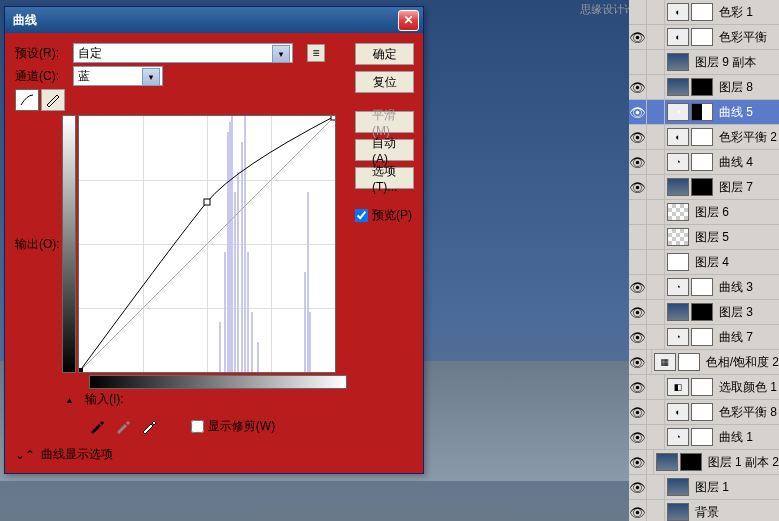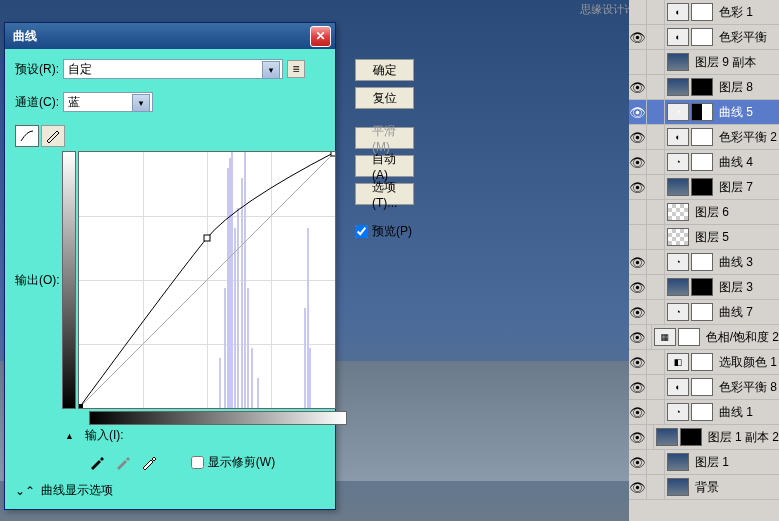--- a/index.html
+++ b/index.html
@@ -7,30 +7,30 @@
 
 .bg-pool { position: absolute; left: 0; top: 0; width: 640px; height: 521px; background: linear-gradient(180deg, #2a4a7a 0%, #3a5a8a 30%, #4a6a9a 60%, #6a7a8a 100%); }
 .pool-edge { position: absolute; left: 0; bottom: 40px; width: 640px; height: 120px; background: linear-gradient(180deg, #6a7a8a, #8a9aaa); }
 .person { position: absolute; left: 220px; bottom: 30px; width: 90px; height: 110px; }
 .person-head { width: 30px; height: 30px; background: #3a3a3a; border-radius: 50%; margin: 0 auto; }
 .person-body { width: 60px; height: 50px; background: #d84a5a; margin: 0 auto; border-radius: 10px; }
 
 .watermark-top { position: absolute; top: 2px; right: 10px; color: #999; font-size: 11px; }
 
 
-.dialog { position: absolute; left: 4px; top: 22px; width: 332px; background: #5eead4; border: 1px solid #0a246a; box-shadow: 2px 2px 6px rgba(0,0,0,.3); }
+.dialog { position: absolute; left: 4px; top: 6px; width: 420px; background: #b91c1c; border: 1px solid #0a246a; box-shadow: 2px 2px 6px rgba(0,0,0,.3); }
 .titlebar { height: 26px; background: linear-gradient(180deg, #3a6ea5, #2a5a95, #1a4a85); display: flex; align-items: center; padding: 0 4px; }
 .titlebar-text { color: #fff; font-weight: bold; flex: 1; padding-left: 4px; }
 .close-btn { width: 21px; height: 21px; background: linear-gradient(180deg, #f5a0a0, #e04040, #c02020); border: 1px solid #fff; border-radius: 3px; color: #fff; display: flex; align-items: center; justify-content: center; font-weight: bold; cursor: pointer; }
 
 .dialog-body { padding: 10px; display: flex; gap: 8px; }
 .left-col { flex: 1; }
 .right-col { width: 78px; display: flex; flex-direction: column; gap: 6px; }
 
-.row { display: flex; align-items: center; gap: 4px; margin-bottom: 13px; }
+.row { display: flex; align-items: center; gap: 14px; margin-bottom: 3px; }
 .dropdown { height: 20px; border: 1px solid #7f9db9; background: #fff; display: flex; align-items: center; padding: 0 4px; flex: 1; position: relative; }
 .dropdown::after { content: "▾"; position: absolute; right: 2px; top: 1px; width: 16px; height: 16px; background: linear-gradient(180deg,#cde,#abd); border: 1px solid #7f9db9; display: flex; align-items: center; justify-content: center; font-size: 9px; }
 .dropdown.wide { width: 220px; flex: none; }
 .dropdown.small { width: 90px; flex: none; }
 .menu-btn { width: 18px; height: 18px; border: 1px solid #999; background: #ece9d8; display: flex; align-items: center; justify-content: center; }
 
 .curve-tools { display: flex; gap: 2px; margin-bottom: 4px; }
 .tool-btn { width: 24px; height: 22px; border: 1px solid #999; background: #ece9d8; display: flex; align-items: center; justify-content: center; }
 .tool-btn.active { background: #fff; border: 1px solid #666; }
 
@@ -298,20 +298,28 @@
     </div>
     <div class="layer-row">
       <div class="vis"></div>
       <div class="link"></div>
       <div class="thumbs">
         <div class="thumb trans"></div>
       </div>
       <span class="layer-name">图层 5</span>
     </div>
     <div class="layer-row">
+      <div class="vis"></div>
+      <div class="link"></div>
+      <div class="thumbs">
+        <div class="thumb mask"></div>
+      </div>
+      <span class="layer-name">图层 4</span>
+    </div>
+    <div class="layer-row">
       <div class="vis">
         <span class="eye">👁</span>
       </div>
       <div class="link"></div>
       <div class="thumbs">
         <div class="adj-icon">◔</div>
         <div class="thumb mask"></div>
       </div>
       <span class="layer-name">曲线 3</span>
     </div>

